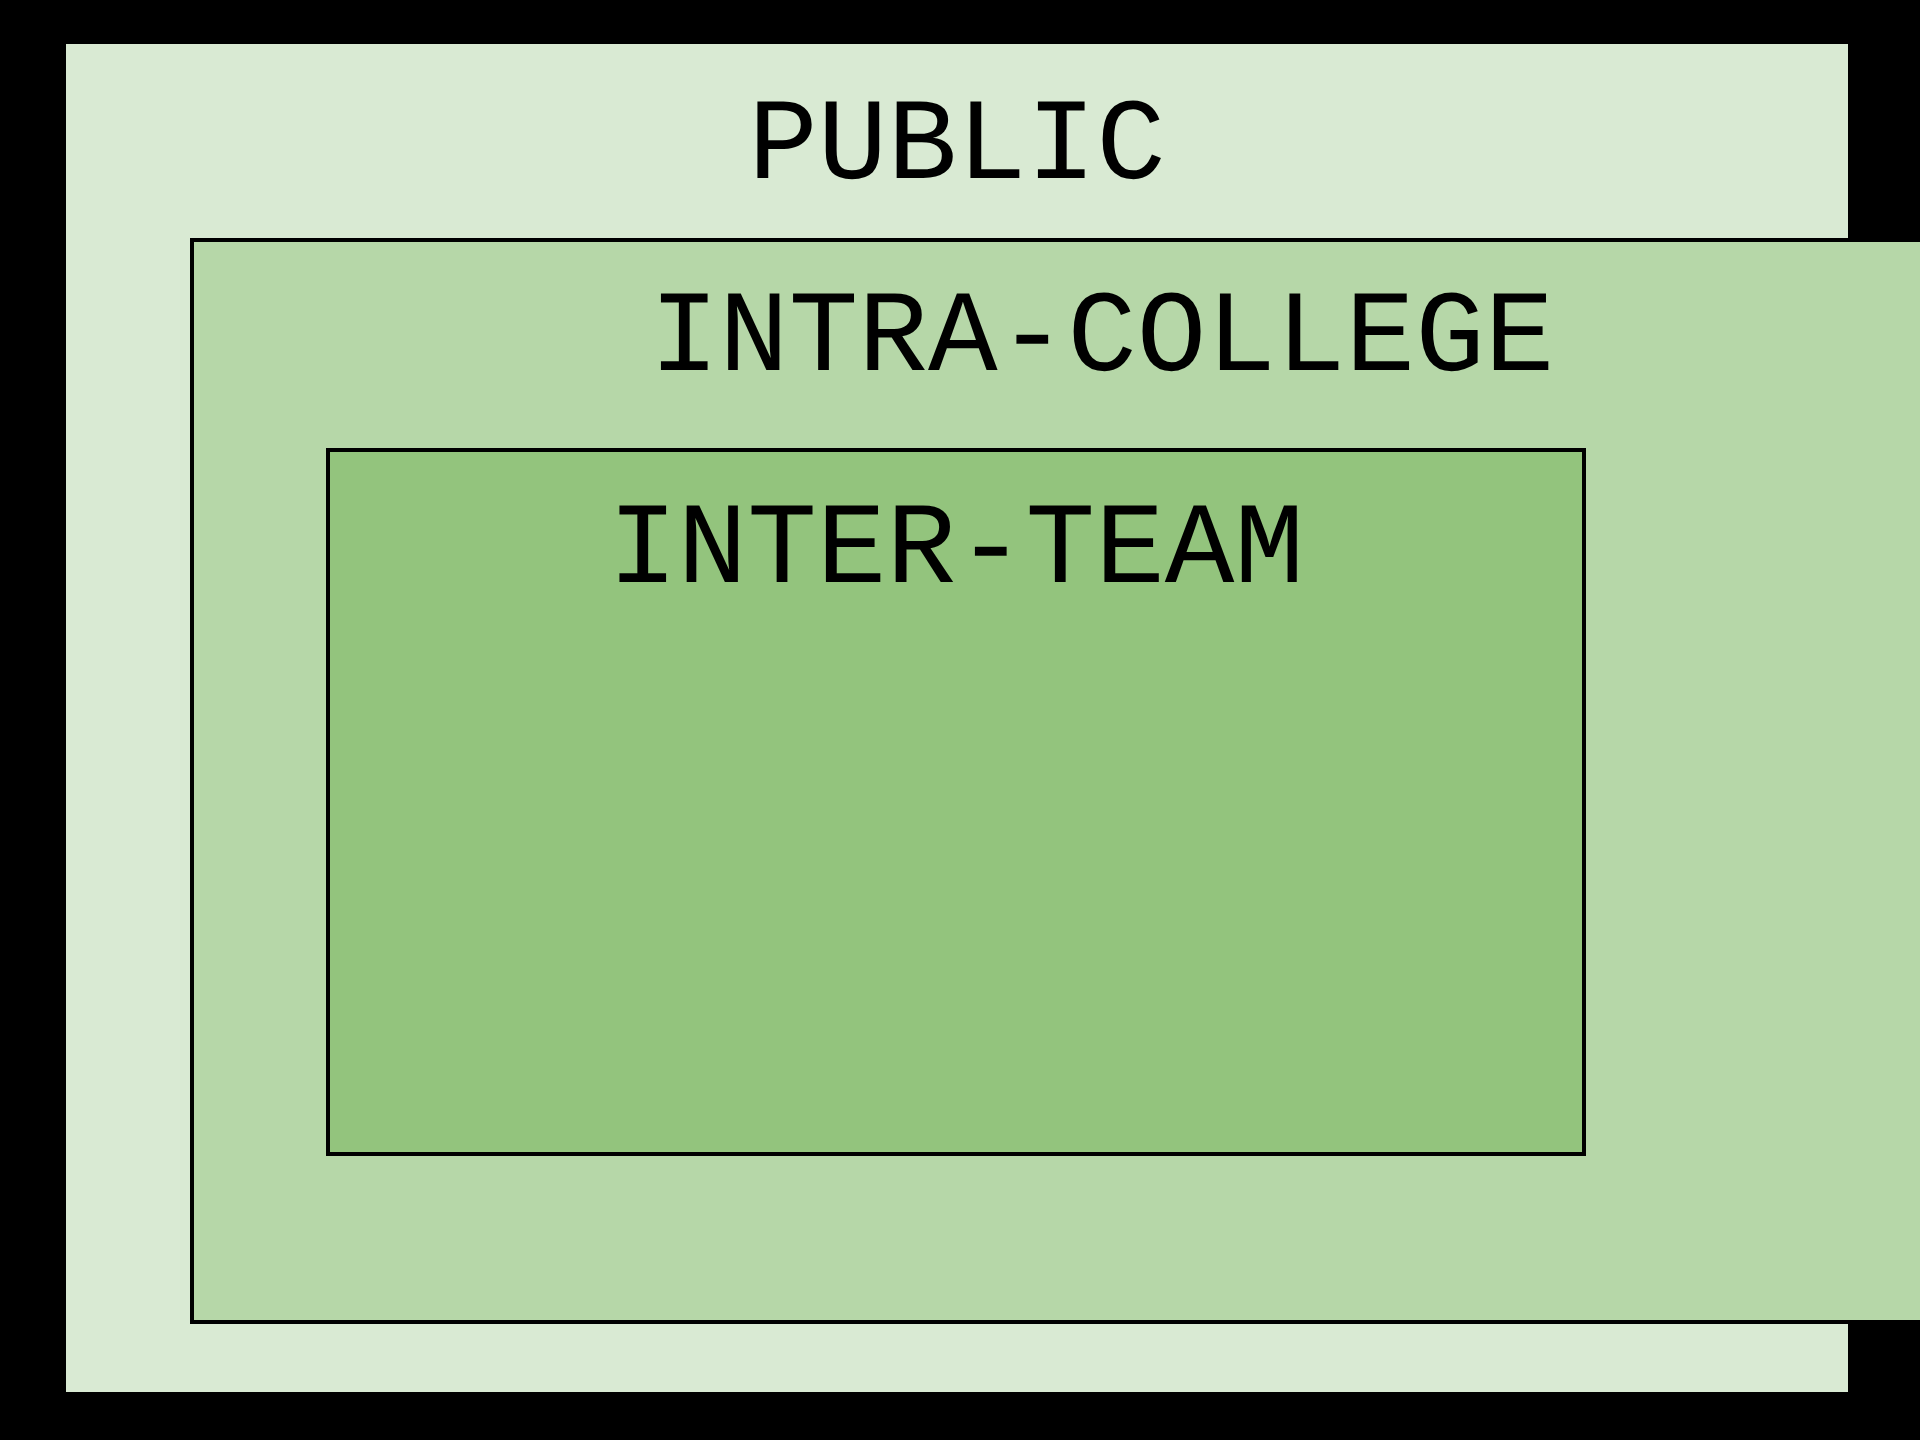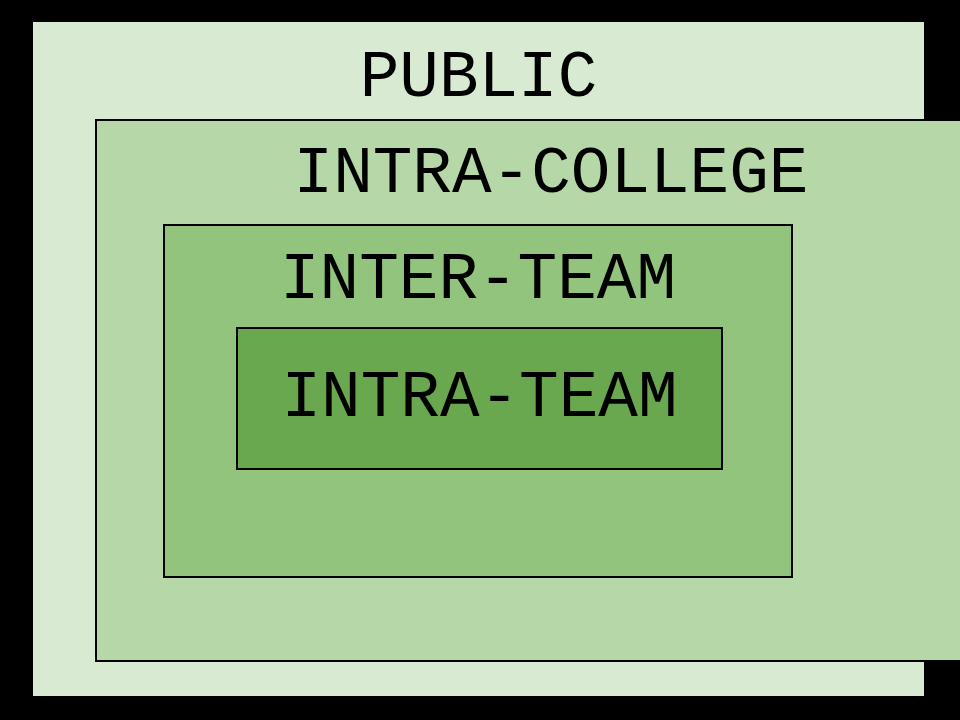--- a/index.html
+++ b/index.html
@@ -49,21 +49,21 @@
     left: 71px;
     top: 101px;
     width: 487px;
     height: 143px;
     background: #6aa84f;
     display: flex;
     align-items: center;
     justify-content: center;
   }
   .label {
-    font-size: 66px;
+    font-size: 58px;
     line-height: 1;
     letter-spacing: 0;
     white-space: nowrap;
     color: #000000;
   }
   .label-top {
     position: absolute;
     left: 0;
     right: 0;
     text-align: center;
@@ -78,19 +78,16 @@
 <div class="stage">
   <div class="box level0">
     <div class="label label-top l0">PUBLIC</div>
 
     <div class="box level1">
       <div class="label label-top l1">INTRA-COLLEGE</div>
 
       <div class="box level2">
         <div class="label label-top l2">INTER-TEAM</div>
 
-        <div class="box level3">
-          <div class="label l3">INTRA-TEAM</div>
-        </div>
       </div>
     </div>
   </div>
 </div>
 
 </body></html>

